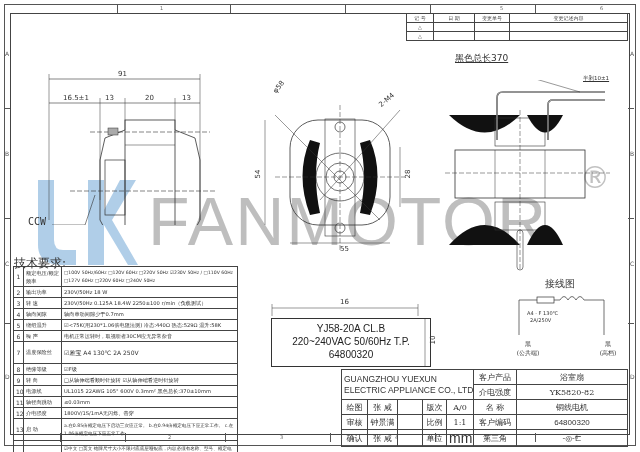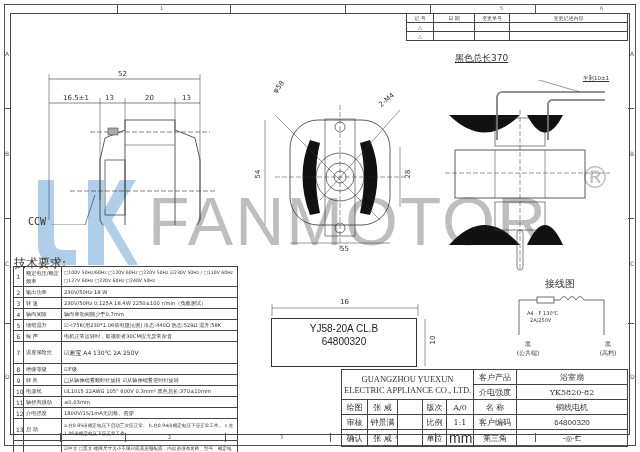--- a/index.html
+++ b/index.html
@@ -19,21 +19,21 @@
   .spec-box td{height:13px;font-size:11px;}
   .spec-box td.lbl{font-family:"DejaVu Serif",serif;color:#555;font-size:11px;}
   
   .rev td{font-size:5px;height:8px;text-align:center;color:#444;}
   
   .tech td{font-size:5.2px;height:10px;line-height:9px;color:#333;}
   .tech td.num{text-align:center;width:10px;font-size:6px;}
   .tech td.name{width:38px;font-family:"DejaVu Serif",serif;}
   
   .tb td{font-size:8px;height:14px;color:#333;text-align:center;font-family:"DejaVu Serif",serif;}
-  .tb td.co{text-align:center;font-family:Liberation Serif, serif;font-size:8.5px;line-height:11px;}
+  .tb td.co{text-align:left;font-family:Liberation Sans, sans-serif;font-size:8.5px;line-height:11px;}
   .tb td.sans{font-family:"Liberation Sans",sans-serif;}
   .watermark{font-family:"Liberation Sans",sans-serif;font-size:68px;color:#8a8a8a;opacity:.55;letter-spacing:2px;}
   .dim{font-size:7px;color:#333;}
 </style>
 </head>
 <body>
 
 <div class="abs frame-outer"></div>
 <div class="abs frame-inner"></div>
 <div class="abs zone-bar-top">
@@ -129,21 +129,21 @@
   <path d="M85 70 L65 78 L60 100 L60 160 L68 175 L85 180" fill="none" stroke="#333" stroke-width=".8"></path>
   <path d="M135 70 L155 78 L160 100 L160 160 L152 175 L135 180" fill="none" stroke="#333" stroke-width=".8"></path>
   <rect x="65" y="100" width="20" height="55" fill="none" stroke="#333" stroke-width=".7"></rect>
   <line x1="30" y1="131" x2="175" y2="131" stroke="#333" stroke-width=".6" stroke-dasharray="5,2"></line>
   <line x1="50" y1="72" x2="170" y2="72" stroke="#333" stroke-width=".6" stroke-dasharray="5,2"></line>
   <line x1="50" y1="172" x2="170" y2="172" stroke="#333" stroke-width=".6" stroke-dasharray="5,2"></line>
   <rect x="68" y="68" width="10" height="7" fill="#aaa" stroke="#333" stroke-width=".5"></rect>
   <line x1="55" y1="135" x2="45" y2="165" stroke="#333" stroke-width=".6"></line>
   <line x1="45" y1="165" x2="12" y2="165" stroke="#333" stroke-width=".6"></line>
 </svg>
-<div class="abs dim" style="left:118px;top:70px">52</div>
+<div class="abs dim" style="left:118px;top:70px">91</div>
 <div class="abs dim" style="left:63px;top:94px">16.5±1</div>
 <div class="abs dim" style="left:105px;top:94px">13</div>
 <div class="abs dim" style="left:145px;top:94px">20</div>
 <div class="abs dim" style="left:182px;top:94px">13</div>
 <div class="abs" style="left:28px;top:216px;font-size:10px;color:#333;font-family:'DejaVu Sans Mono',monospace">CCW</div>
 
 <svg class="abs" style="left:260px;top:95px" width="160" height="160">
   <rect x="30" y="25" width="100" height="105" rx="28" fill="none" stroke="#333" stroke-width=".8"></rect>
   <path d="M50 45 Q35 80 50 120 L60 118 Q52 80 60 48 Z" fill="#111"></path>
   <path d="M110 45 Q125 80 110 120 L100 118 Q108 80 100 48 Z" fill="#111"></path>
@@ -272,22 +272,23 @@
   </table>
 
 <svg class="abs" style="left:270px;top:296px" width="160" height="80">
   <line x1="2" y1="12" x2="148" y2="12" stroke="#333" stroke-width=".5"></line>
   <line x1="2" y1="8" x2="2" y2="20" stroke="#333" stroke-width=".5"></line>
   <line x1="148" y1="8" x2="148" y2="20" stroke="#333" stroke-width=".5"></line>
   <line x1="155" y1="23" x2="155" y2="70" stroke="#333" stroke-width=".5"></line>
 </svg>
 <div class="abs dim" style="left:340px;top:298px">16</div>
 <div class="abs dim" style="left:429px;top:336px;transform:rotate(-90deg)">10</div>
-<div class="abs" style="left:271px;top:318px;width:146px;height:49px;border:1px solid #333;text-align:center;font-family:'Liberation Sans',sans-serif;font-size:10px;line-height:13px;padding-top:3px;box-sizing:border-box">
+<div class="abs" style="left:271px;top:318px;width:160px;height:49px;border:1px solid #333;text-align:center;font-family:'Liberation Sans',sans-serif;font-size:10px;line-height:13px;padding-top:3px;box-sizing:border-box">
   <div>YJ58-20A  CL.B</div>
+  <div>220~240VAC 50/60Hz  T.P.</div>
   <div>64800320</div>
 </div>
 
 <div class="abs" style="left:545px;top:277px;font-size:10px;font-family:'DejaVu Serif',serif;color:#333">接线图</div>
 <svg class="abs" style="left:515px;top:290px" width="100" height="60">
   <line x1="4" y1="10" x2="4" y2="45" stroke="#333" stroke-width=".7"></line>
   <line x1="4" y1="10" x2="22" y2="10" stroke="#333" stroke-width=".7"></line>
   <rect x="22" y="7" width="17" height="6" fill="none" stroke="#333" stroke-width=".7"></rect>
   <line x1="39" y1="10" x2="45" y2="10" stroke="#333" stroke-width=".7"></line>
   <path d="M45 10 q4 -7 8 0 q4 -7 8 0 q4 -7 8 0" fill="none" stroke="#333" stroke-width=".7"></path>

